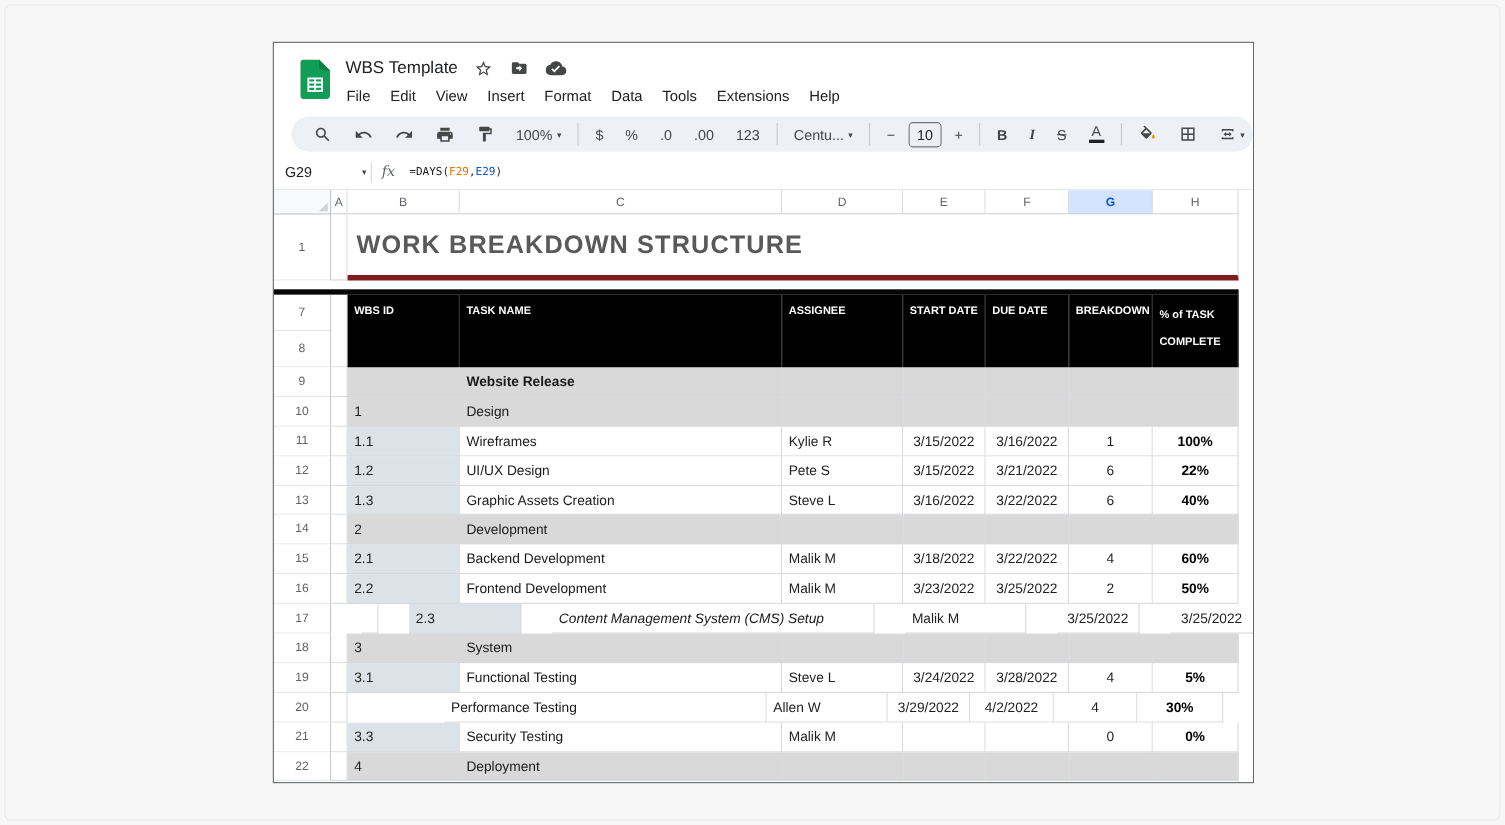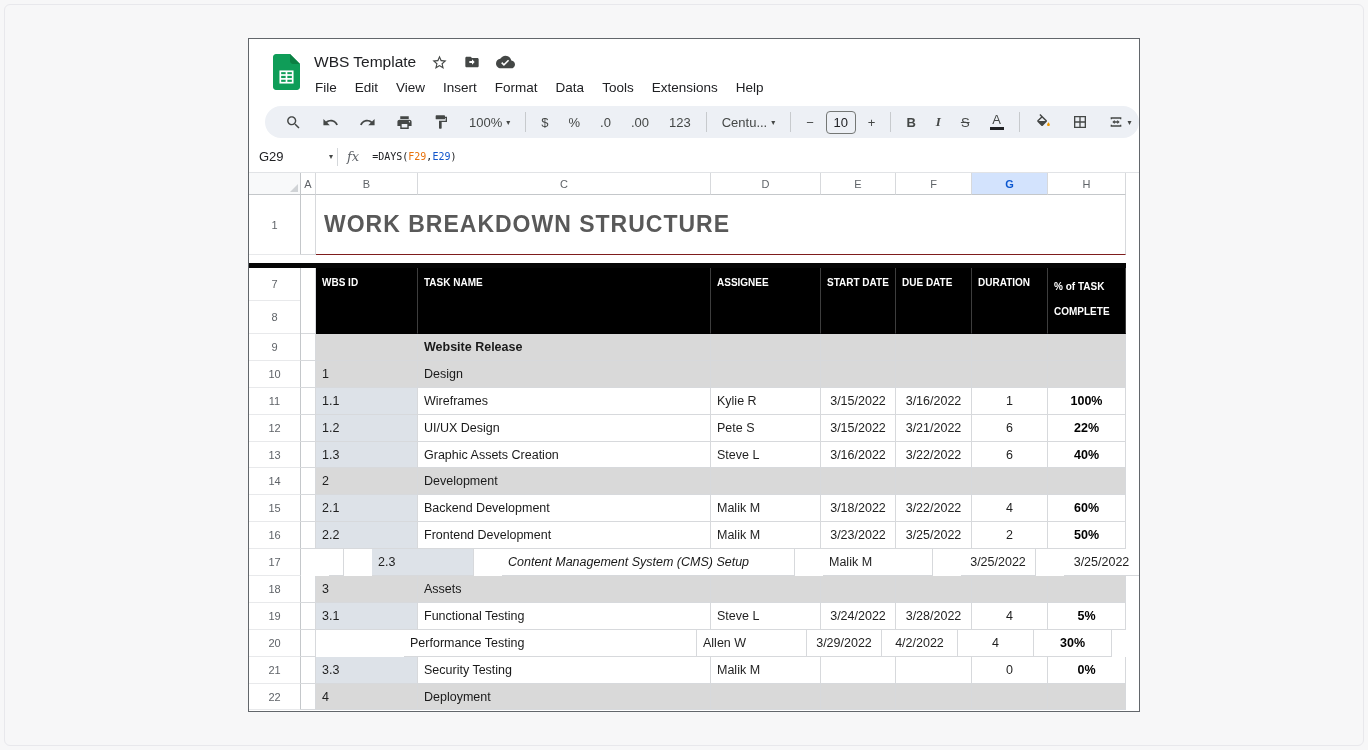--- a/index.html
+++ b/index.html
@@ -48,21 +48,21 @@
   .corner{width:52px;height:22px;box-sizing:border-box;border-right:1px solid #c4c7ca;border-bottom:1px solid #c4c7ca;background:#f8f9fa;position:relative;flex:0 0 auto;}
   .corner::after{content:"";position:absolute;right:2px;bottom:2px;border-left:8px solid transparent;border-bottom:8px solid #d0d3d6;}
   .ch{box-sizing:border-box;border-right:1px solid #d7d9dc;border-bottom:1px solid #c4c7ca;display:flex;align-items:center;justify-content:center;font-size:11px;color:#5f6368;background:#fff;height:22px;flex:0 0 auto;}
   .ch.sel{background:#d3e3fd;color:#0b57d0;font-weight:700;}
 
   #grid{width:877px;}
   .r{display:flex;}
   .c{box-sizing:border-box;flex:0 0 auto;display:flex;align-items:center;padding:0 6px;border-right:1px solid #d7d9dc;border-bottom:1px solid #d7d9dc;font-size:12.5px;color:#1f1f1f;overflow:hidden;white-space:nowrap;background:#fff;}
   .gut{width:52px;justify-content:center;padding:0;font-size:11px;color:#5f6368;border-right:1px solid #c4c7ca;border-bottom:1px solid #e8e9eb;background:#fff;}
   .colA{width:15px;padding:0;}
-  .titlecell{width:810px;border-bottom:1px solid #7f1d1d;}
+  .titlecell{width:810px;border-bottom:5px solid #7f1d1d;}
   .titlecell span{font-size:23px;font-weight:700;color:#595959;letter-spacing:1px;padding-left:2px;}
   .spacer{height:8px;width:877px;background:#fff;}
   .band{height:5px;width:877px;background:#060606;}
   .gut2{width:52px;display:flex;flex-direction:column;border-right:1px solid #c4c7ca;box-sizing:border-box;flex:0 0 auto;background:#fff;}
   .gnum{flex:1;display:flex;align-items:center;justify-content:center;font-size:11px;color:#5f6368;border-bottom:1px solid #e8e9eb;}
   .hcell{background:#000;color:#fff;font-weight:700;font-size:10px;align-items:flex-start;padding-top:9px;border-right:1px solid #3d3d3d;border-bottom:1px solid #000;white-space:normal;line-height:1.25;}
   .hE{line-height:1.15;}
   .hH{line-height:25px;padding-top:6px;}
   .sec{background:#d9d9d9;}
   .wbs{background:#dde2e8;}
@@ -237,21 +237,21 @@
           <div class="gut2">
             <div class="gnum">7</div>
             <div class="gnum">8</div>
           </div>
           <div class="c colA"></div>
           <div class="c hcell" style="width: 102px;">WBS ID</div>
           <div class="c hcell" style="width: 293px;">TASK NAME</div>
           <div class="c hcell" style="width: 110px;">ASSIGNEE</div>
           <div class="c hcell hE" style="width: 75px;">START DATE</div>
           <div class="c hcell" style="width: 76px;">DUE DATE</div>
-          <div class="c hcell" style="width: 76px;">DURATION</div>
+          <div class="c hcell" style="width: 76px;">BREAKDOWN</div>
           <div class="c hcell hH" style="width: 78px;">% of TASK COMPLETE</div>
         </div>
         <div class="r" style="height: 26.9px;">
           <div class="c gut">9</div>
           <div class="c colA"></div>
           <div class="c sec" style="width: 102px;"></div>
           <div class="c tname sec bold" style="width: 293px;">Website Release</div>
           <div class="c sec" style="width: 110px;"></div>
           <div class="c ctr sec" style="width: 75px;"></div>
           <div class="c ctr sec" style="width: 76px;"></div>
@@ -343,21 +343,21 @@
           <div class="c" style="width: 110px;">Malik M</div>
           <div class="c ctr" style="width: 75px;">3/25/2022</div>
           <div class="c ctr" style="width: 76px;">3/25/2022</div>
           <div class="c ctr" style="width: 76px;">0</div>
           <div class="c ctr pct" style="width: 78px;">20%</div>
         </div>
         <div class="r" style="height: 26.9px;">
           <div class="c gut">18</div>
           <div class="c colA"></div>
           <div class="c sec" style="width: 102px;">3</div>
-          <div class="c tname sec" style="width: 293px;">Assets</div>
+          <div class="c tname sec" style="width: 293px;">System</div>
           <div class="c sec" style="width: 110px;"></div>
           <div class="c ctr sec" style="width: 75px;"></div>
           <div class="c ctr sec" style="width: 76px;"></div>
           <div class="c ctr sec" style="width: 76px;"></div>
           <div class="c ctr pct sec" style="width: 78px;"></div>
         </div>
         <div class="r" style="height: 26.9px;">
           <div class="c gut">19</div>
           <div class="c colA"></div>
           <div class="c wbs" style="width: 102px;">3.1</div>

